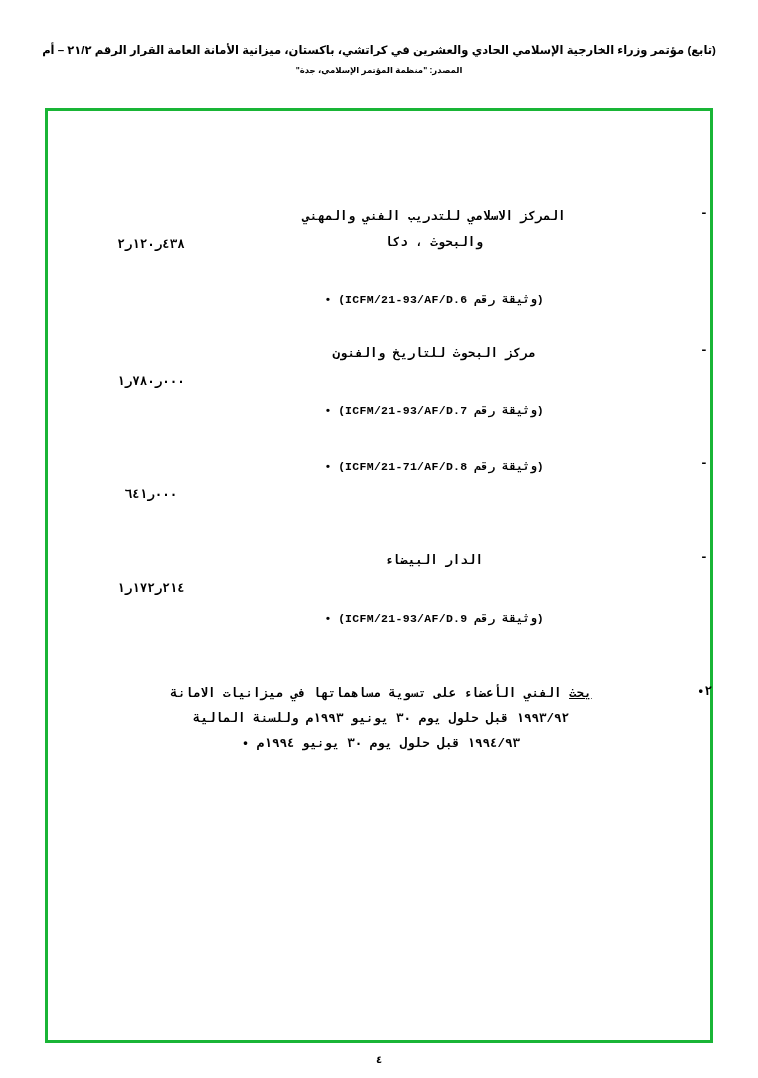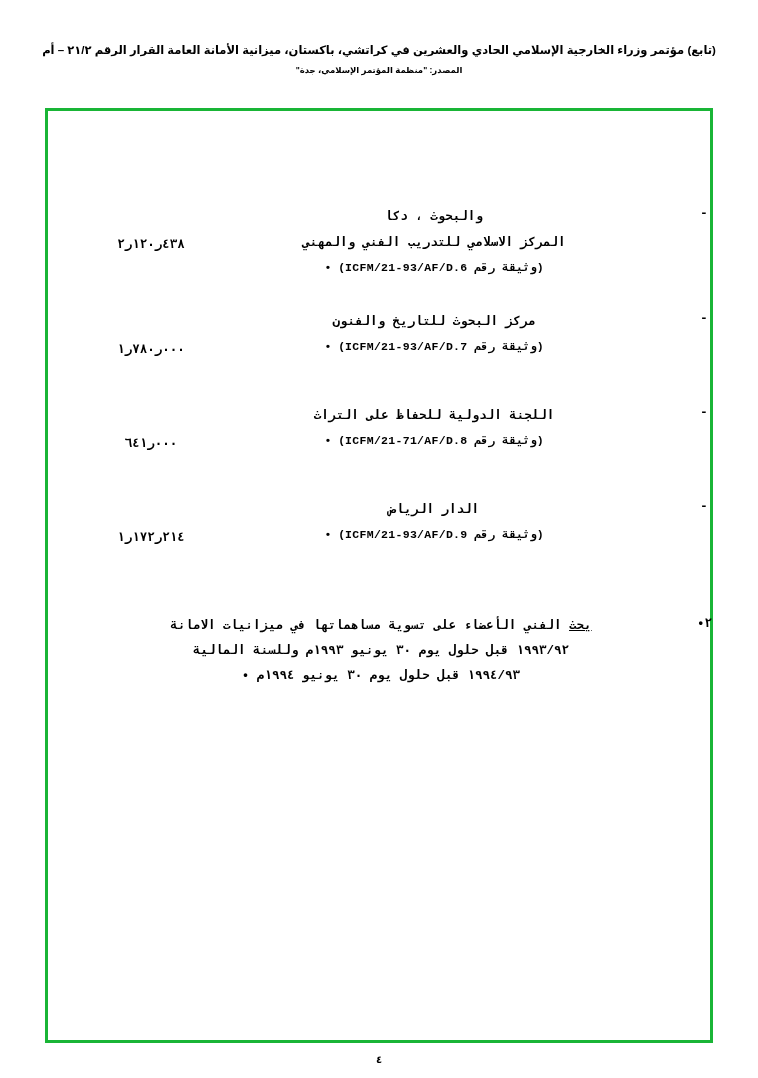--- a/index.html
+++ b/index.html
@@ -110,20 +110,21 @@
 
   .doc-line {
     font-family: "Liberation Mono", "DejaVu Sans Mono", monospace;
     font-size: 11.5px;
     font-weight: bold;
     line-height: 2.05;
     letter-spacing: 0.3px;
     color: #000;
     white-space: nowrap;
     direction: rtl;
+    margin-top: 32px;
   }
   .doc-code {
     direction: ltr;
     unicode-bidi: isolate;
     display: inline-block;
   }
 
   .amount {
     position: absolute;
     top: 31px;
@@ -196,49 +197,48 @@
   </div>
 
   <div class="frame"></div>
 
   <div class="content">
 
     <div class="item">
       <div class="bullet-dash">-</div>
       <div class="amount">٤٣٨ر١٢٠ر٢</div>
       <div class="item-body">
+        <div class="ar-line">المركز الاسلامي للتدريب الفني والمهني</div>
         <div class="ar-line">والبحوث ، دكا</div>
-        <div class="ar-line">المركز الاسلامي للتدريب الفني والمهني</div>
         <div class="doc-line"><span>(وثيقة رقم</span> <span class="doc-code">ICFM/21-93/AF/D.6</span><span>) •</span></div>
       </div>
     </div>
 
     <div class="item">
       <div class="bullet-dash">-</div>
       <div class="amount">٠٠٠ر٧٨٠ر١</div>
       <div class="item-body">
         <div class="ar-line">مركز البحوث للتاريخ والفنون</div>
         <div class="doc-line"><span>(وثيقة رقم</span> <span class="doc-code">ICFM/21-93/AF/D.7</span><span>) •</span></div>
       </div>
     </div>
 
     <div class="item">
       <div class="bullet-dash">-</div>
       <div class="amount">٠٠٠ر٦٤١</div>
       <div class="item-body">
-        <div class="ar-line">اللجنة الدولية للحفاظ على التراث</div>
         <div class="doc-line"><span>(وثيقة رقم</span> <span class="doc-code">ICFM/21-71/AF/D.8</span><span>) •</span></div>
       </div>
     </div>
 
     <div class="item">
       <div class="bullet-dash">-</div>
       <div class="amount">٢١٤ر١٧٢ر١</div>
       <div class="item-body">
-        <div class="ar-line">الدار الرياض</div>
+        <div class="ar-line">الدار البيضاء</div>
         <div class="doc-line"><span>(وثيقة رقم</span> <span class="doc-code">ICFM/21-93/AF/D.9</span><span>) •</span></div>
       </div>
     </div>
 
     <div class="para">
       <div class="para-num">٢•</div>
       <div class="para-body">
         <div class="para-line"><span class="underlined">يحث</span> <span>الفني الأعضاء على تسوية مساهماتها في ميزانيات الامانة</span></div>
         <div class="para-line">١٩٩٣/٩٢ قبل حلول يوم ٣٠ يونيو ١٩٩٣م وللسنة المالية</div>
         <div class="para-line">١٩٩٤/٩٣ قبل حلول يوم ٣٠ يونيو ١٩٩٤م •</div>

